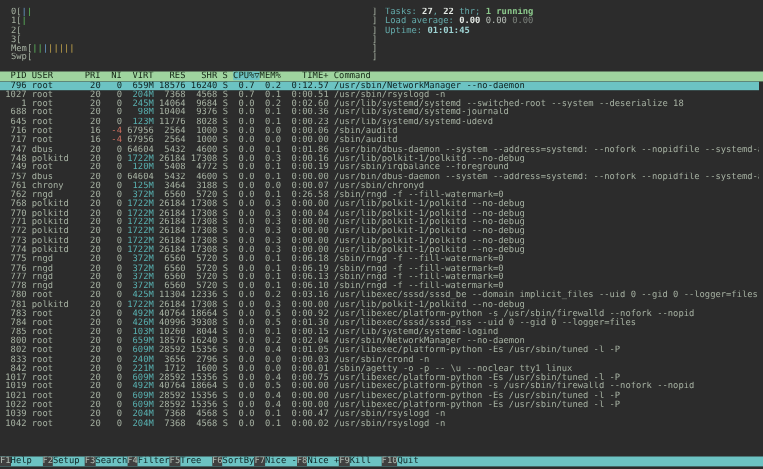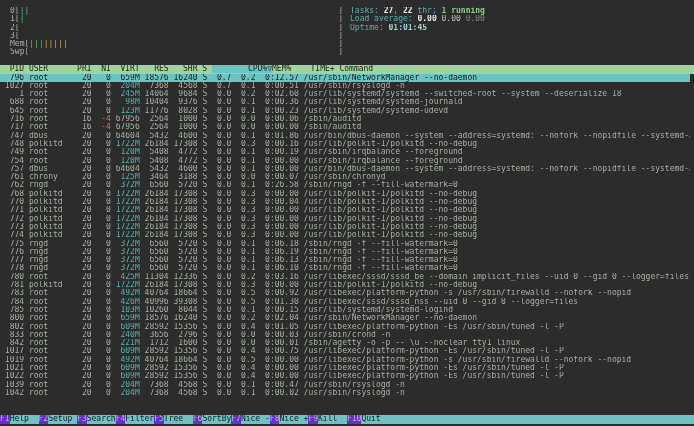--- a/index.html
+++ b/index.html
@@ -20,31 +20,31 @@
   .info div{height:8.3px;overflow:hidden;}
   .cap{color:#64aaaa;}
   .val{color:#e4e9e4;font-weight:bold;}
   .val2{color:#b9c0b9;}
   .val3{color:#7d837d;}
   .run{color:#8bc88b;font-weight:bold;}
   .up{color:#9fd4d4;font-weight:bold;}
   
   .gapline{height:8.3px;}
   .thead{white-space:pre;background:#9fd49f;color:#152615;width:694px;height:8.3px;overflow:hidden;}
-  .thead .sort{background:#6cc3c3;padding-left:36px;}
+  .thead .sort{background:#6cc3c3;}
   .rows{width:690px;height:340.3px;overflow:hidden;}
   .row{white-space:pre;height:8.3px;overflow:hidden;}
   .row .m{color:#58b0b0;}
   .row .neg{color:#cc7060;}
   .row.sel{background:#6cc3c3;color:#0e211e;}
   .row.sel .m,.row.sel .neg{color:#0e211e;}
   
   .fnbar{position:absolute;left:0;bottom:2px;width:694px;height:9px;display:flex;
          background:#6cc3c3;color:#0e2222;white-space:pre;overflow:hidden;}
-  .fnbar .k{background:#6d28d9;color:#b3bdb3;}
+  .fnbar .k{background:#404040;color:#b3bdb3;}
   .fnbar .fillc{flex:1;}
 </style>
 </head>
 <body>
 
 <div class="screen">
   <div class="topbox">
     <div class="meters" id="meters">
         <div class="meter"><span>0[</span><span class="bar-blue">|</span><span class="bar-green">|</span><span class="fill"></span><span class="pct">1.3%</span><span>]</span></div>
         <div class="meter"><span>1[</span><span class="bar-green">|</span><span class="fill"></span><span class="pct">0.7%</span><span>]</span></div>
@@ -61,21 +61,20 @@
       <div class="row sel"><span>  796</span> <span>root     </span> <span> 20</span> <span>  0</span> <span class="m"> 659M</span> <span>18576</span> <span>16240</span> <span>S</span> <span> 0.7</span> <span> 0.2</span> <span> 0:12.57</span> <span>/usr/sbin/NetworkManager --no-daemon</span></div>
       <div class="row"><span> 1027</span> <span>root     </span> <span> 20</span> <span>  0</span> <span class="m"> 204M</span> <span> 7368</span> <span> 4568</span> <span>S</span> <span> 0.7</span> <span> 0.1</span> <span> 0:00.51</span> <span>/usr/sbin/rsyslogd -n</span></div>
       <div class="row"><span>    1</span> <span>root     </span> <span> 20</span> <span>  0</span> <span class="m"> 245M</span> <span>14064</span> <span> 9684</span> <span>S</span> <span> 0.0</span> <span> 0.2</span> <span> 0:02.60</span> <span>/usr/lib/systemd/systemd --switched-root --system --deserialize 18</span></div>
       <div class="row"><span>  688</span> <span>root     </span> <span> 20</span> <span>  0</span> <span class="m">  98M</span> <span>10404</span> <span> 9376</span> <span>S</span> <span> 0.0</span> <span> 0.1</span> <span> 0:00.36</span> <span>/usr/lib/systemd/systemd-journald</span></div>
       <div class="row"><span>  645</span> <span>root     </span> <span> 20</span> <span>  0</span> <span class="m"> 123M</span> <span>11776</span> <span> 8028</span> <span>S</span> <span> 0.0</span> <span> 0.1</span> <span> 0:00.23</span> <span>/usr/lib/systemd/systemd-udevd</span></div>
       <div class="row"><span>  716</span> <span>root     </span> <span> 16</span> <span class="neg"> -4</span> <span>67956</span> <span> 2564</span> <span> 1000</span> <span>S</span> <span> 0.0</span> <span> 0.0</span> <span> 0:00.06</span> <span>/sbin/auditd</span></div>
       <div class="row"><span>  717</span> <span>root     </span> <span> 16</span> <span class="neg"> -4</span> <span>67956</span> <span> 2564</span> <span> 1000</span> <span>S</span> <span> 0.0</span> <span> 0.0</span> <span> 0:00.00</span> <span>/sbin/auditd</span></div>
       <div class="row"><span>  747</span> <span>dbus     </span> <span> 20</span> <span>  0</span> <span>64604</span> <span> 5432</span> <span> 4600</span> <span>S</span> <span> 0.0</span> <span> 0.1</span> <span> 0:01.86</span> <span>/usr/bin/dbus-daemon --system --address=systemd: --nofork --nopidfile --systemd-activation --syslog-only</span></div>
       <div class="row"><span>  748</span> <span>polkitd  </span> <span> 20</span> <span>  0</span> <span class="m">1722M</span> <span>26184</span> <span>17308</span> <span>S</span> <span> 0.0</span> <span> 0.3</span> <span> 0:00.16</span> <span>/usr/lib/polkit-1/polkitd --no-debug</span></div>
       <div class="row"><span>  749</span> <span>root     </span> <span> 20</span> <span>  0</span> <span class="m"> 120M</span> <span> 5408</span> <span> 4772</span> <span>S</span> <span> 0.0</span> <span> 0.1</span> <span> 0:00.19</span> <span>/usr/sbin/irqbalance --foreground</span></div>
-      <div class="row"><span>  754</span> <span>root     </span> <span> 20</span> <span>  0</span> <span class="m"> 120M</span> <span> 5408</span> <span> 4772</span> <span>S</span> <span> 0.0</span> <span> 0.1</span> <span> 0:00.00</span> <span>/usr/sbin/irqbalance --foreground</span></div>
       <div class="row"><span>  757</span> <span>dbus     </span> <span> 20</span> <span>  0</span> <span>64604</span> <span> 5432</span> <span> 4600</span> <span>S</span> <span> 0.0</span> <span> 0.1</span> <span> 0:00.00</span> <span>/usr/bin/dbus-daemon --system --address=systemd: --nofork --nopidfile --systemd-activation --syslog-only</span></div>
       <div class="row"><span>  761</span> <span>chrony   </span> <span> 20</span> <span>  0</span> <span class="m"> 125M</span> <span> 3464</span> <span> 3188</span> <span>S</span> <span> 0.0</span> <span> 0.0</span> <span> 0:00.07</span> <span>/usr/sbin/chronyd</span></div>
       <div class="row"><span>  762</span> <span>rngd     </span> <span> 20</span> <span>  0</span> <span class="m"> 372M</span> <span> 6560</span> <span> 5720</span> <span>S</span> <span> 0.0</span> <span> 0.1</span> <span> 0:26.58</span> <span>/sbin/rngd -f --fill-watermark=0</span></div>
       <div class="row"><span>  768</span> <span>polkitd  </span> <span> 20</span> <span>  0</span> <span class="m">1722M</span> <span>26184</span> <span>17308</span> <span>S</span> <span> 0.0</span> <span> 0.3</span> <span> 0:00.00</span> <span>/usr/lib/polkit-1/polkitd --no-debug</span></div>
       <div class="row"><span>  770</span> <span>polkitd  </span> <span> 20</span> <span>  0</span> <span class="m">1722M</span> <span>26184</span> <span>17308</span> <span>S</span> <span> 0.0</span> <span> 0.3</span> <span> 0:00.04</span> <span>/usr/lib/polkit-1/polkitd --no-debug</span></div>
       <div class="row"><span>  771</span> <span>polkitd  </span> <span> 20</span> <span>  0</span> <span class="m">1722M</span> <span>26184</span> <span>17308</span> <span>S</span> <span> 0.0</span> <span> 0.3</span> <span> 0:00.00</span> <span>/usr/lib/polkit-1/polkitd --no-debug</span></div>
       <div class="row"><span>  772</span> <span>polkitd  </span> <span> 20</span> <span>  0</span> <span class="m">1722M</span> <span>26184</span> <span>17308</span> <span>S</span> <span> 0.0</span> <span> 0.3</span> <span> 0:00.00</span> <span>/usr/lib/polkit-1/polkitd --no-debug</span></div>
       <div class="row"><span>  773</span> <span>polkitd  </span> <span> 20</span> <span>  0</span> <span class="m">1722M</span> <span>26184</span> <span>17308</span> <span>S</span> <span> 0.0</span> <span> 0.3</span> <span> 0:00.00</span> <span>/usr/lib/polkit-1/polkitd --no-debug</span></div>
       <div class="row"><span>  774</span> <span>polkitd  </span> <span> 20</span> <span>  0</span> <span class="m">1722M</span> <span>26184</span> <span>17308</span> <span>S</span> <span> 0.0</span> <span> 0.3</span> <span> 0:00.00</span> <span>/usr/lib/polkit-1/polkitd --no-debug</span></div>
       <div class="row"><span>  775</span> <span>rngd     </span> <span> 20</span> <span>  0</span> <span class="m"> 372M</span> <span> 6560</span> <span> 5720</span> <span>S</span> <span> 0.0</span> <span> 0.1</span> <span> 0:06.18</span> <span>/sbin/rngd -f --fill-watermark=0</span></div>

